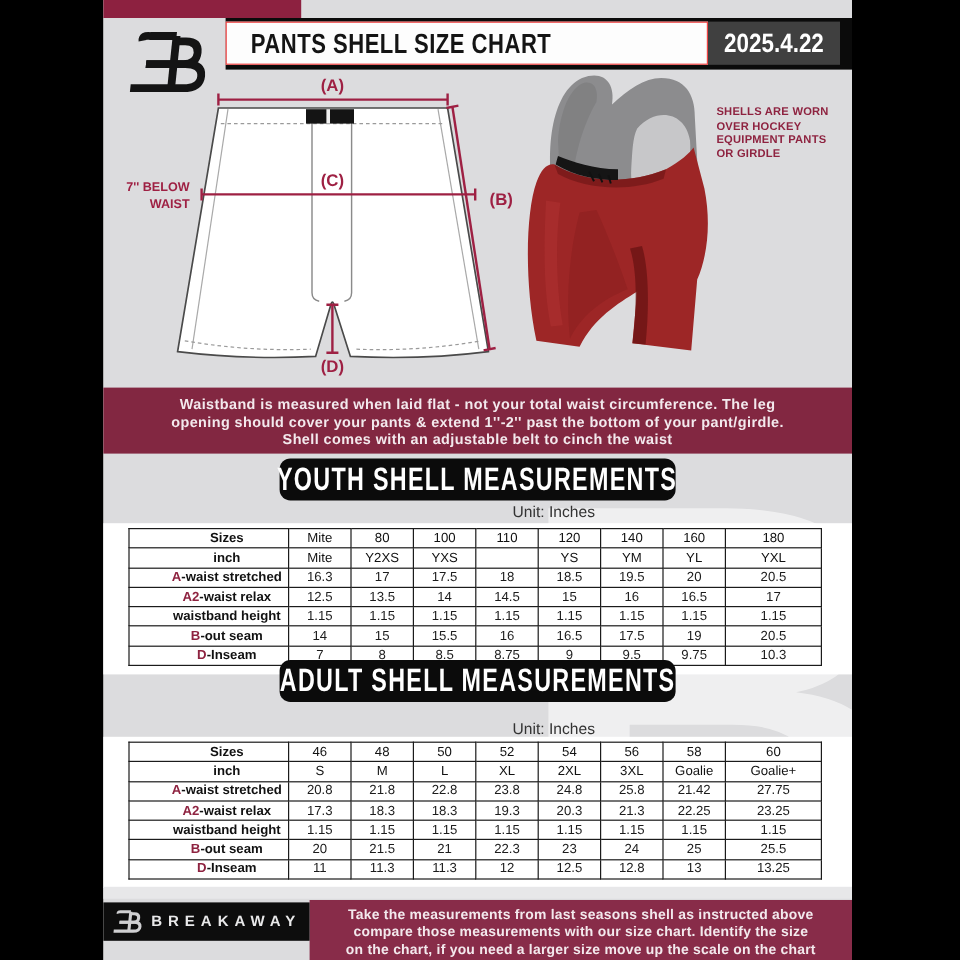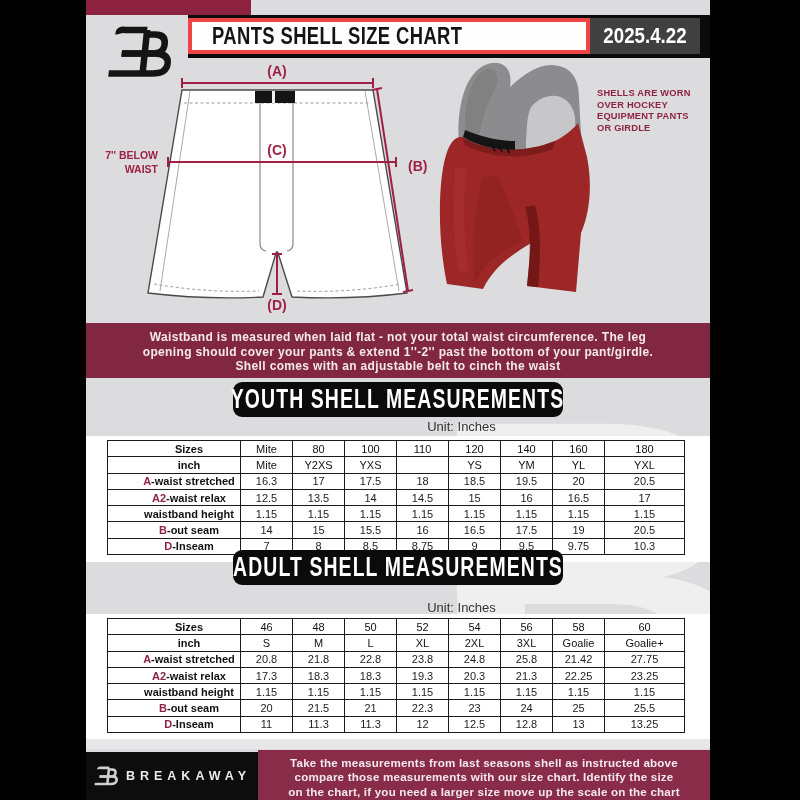--- a/index.html
+++ b/index.html
@@ -8,21 +8,21 @@
   .sheet{position:absolute;left:86px;top:0;width:624px;height:800px;background:#dcdcde;overflow:hidden;}
 
   
   .watermark{position:absolute;right:-55px;top:350px;font-size:470px;line-height:1;
              font-weight:bold;color:rgba(255,255,255,.55);z-index:1;pointer-events:none;}
 
   
   .top-strip{position:absolute;left:0;top:0;width:165px;height:15px;background:#8d2140;z-index:4;}
   .head-bar{position:absolute;left:102px;top:15px;width:522px;height:43px;background:#0b0b0b;z-index:4;}
   .title-box{position:absolute;left:102px;top:18px;width:402px;height:36px;background:#fdfdfd;
-             border:4px solid #ef4444;box-sizing:border-box;z-index:5;display:flex;align-items:center;}
+             border:1px solid #ef4444;box-sizing:border-box;z-index:5;display:flex;align-items:center;}
   .title-box span{display:inline-block;margin-left:20px;font-size:23px;font-weight:bold;color:#141414;
              transform:scaleX(.8);transform-origin:left center;white-space:nowrap;letter-spacing:.5px;}
   .date-box{position:absolute;left:504px;top:18px;width:110px;height:36px;background:#404040;z-index:5;
             display:flex;align-items:center;justify-content:center;}
   .date-box span{display:inline-block;font-size:22px;font-weight:bold;color:#fff;transform:scaleX(.85);
             white-space:nowrap;}
   .logo{position:absolute;left:18px;top:22px;z-index:5;}
 
   
   .diagram-svg{position:absolute;left:10px;top:58px;z-index:2;}
@@ -54,21 +54,21 @@
   table.size{border-collapse:collapse;margin:4px 0 0 21px;table-layout:fixed;width:577px;}
   table.size td{border:1.4px solid #1b1b1b;height:15.3px;font-size:11px;text-align:center;
                 padding:0;color:#1c1c1c;overflow:hidden;white-space:nowrap;}
   table.size td.lbl{text-align:center;padding-left:30px;font-weight:bold;color:#111;}
   table.size td.hdr{font-weight:normal;color:#111;}
   table.size .pfx{color:#8e2340;font-weight:bold;}
   col.c-lbl{width:133px;} col.c-v{width:52px;} col.c-last{width:80px;}
 
   
   .shadow-band{position:absolute;left:0;top:739px;width:624px;height:10px;background:#e7e7e9;z-index:2;}
-  .footer-black{position:absolute;left:0;top:752px;width:172px;height:48px;background:#0d0d0d;z-index:4;
+  .footer-black{position:absolute;left:0;top:752px;width:172px;height:32px;background:#0d0d0d;z-index:4;
                 display:flex;align-items:center;justify-content:center;gap:7px;}
   .footer-black .brand{color:#e9e9ea;font-size:12.5px;font-weight:bold;letter-spacing:5px;}
   .footer-maroon{position:absolute;left:172px;top:750px;width:452px;height:50px;background:#882c49;z-index:3;
                  color:#f3e9ed;text-align:center;font-weight:bold;font-size:11.6px;letter-spacing:.2px;}
   .footer-maroon .ln{line-height:14.4px;}
   .footer-maroon .ln:first-child{padding-top:6px;}
 </style>
 </head>
 <body>
 

